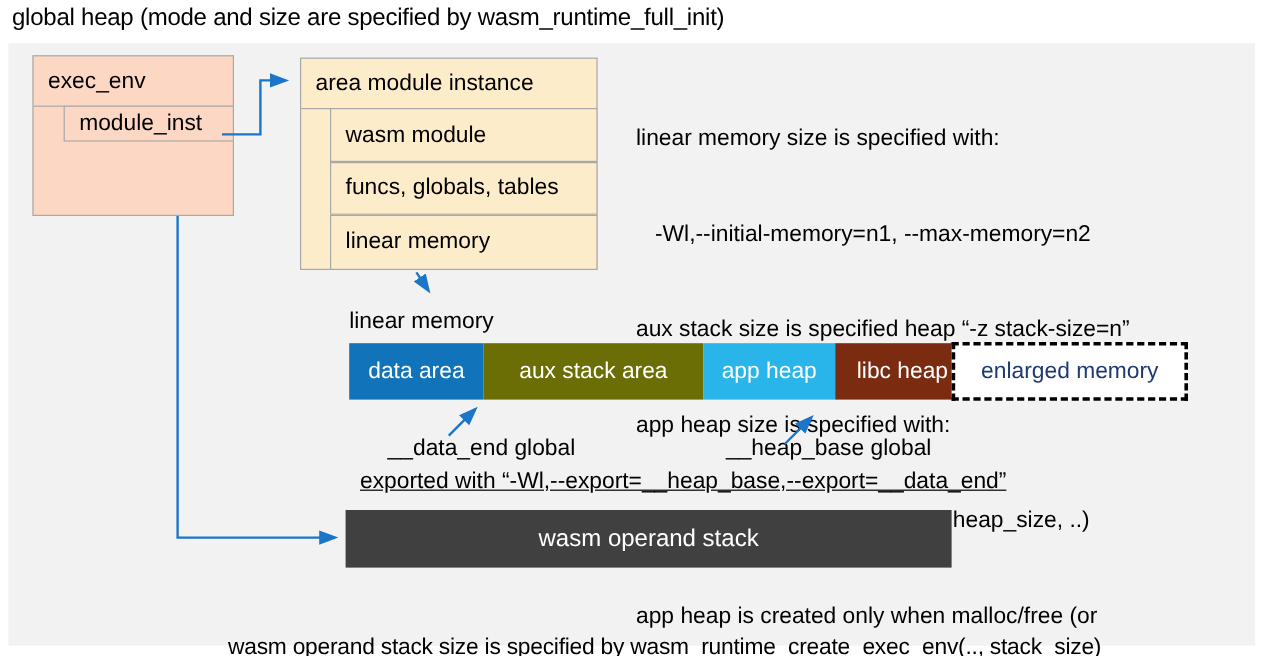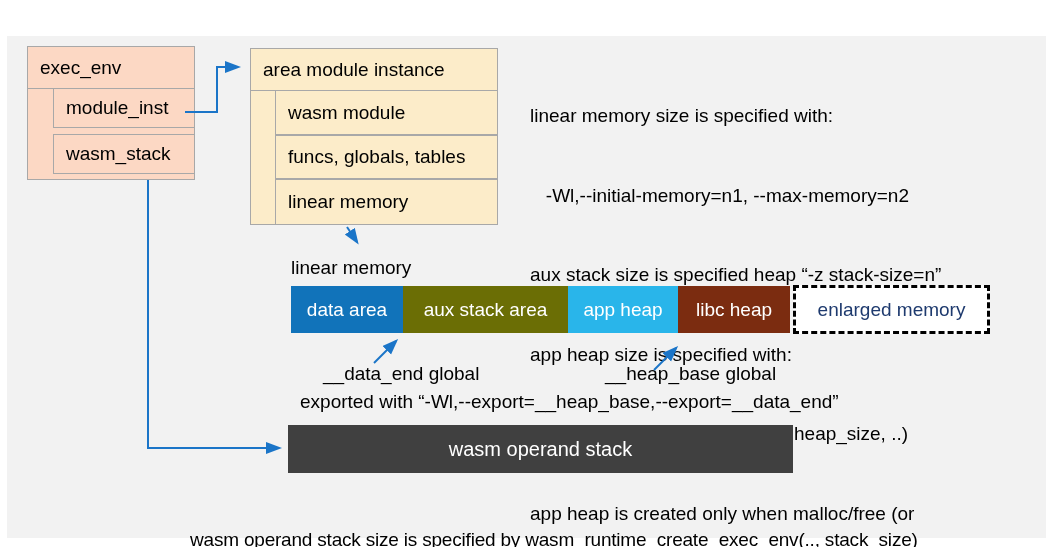--- a/index.html
+++ b/index.html
@@ -10,69 +10,69 @@
   .title { position:absolute; left:10px; top:4px; font-size:20px; font-weight:500; letter-spacing:-0.2px; }
   .panel { position:absolute; left:7px; top:36px; width:1039px; height:502px; background:#f2f2f2; }
 
   .box { position:absolute; box-sizing:border-box; border:1px solid #a8a8a8; font-size:19px; }
   .hdr { position:absolute; left:0; top:0; right:0; height:42px; display:flex; align-items:center;
          padding-left:12px; border-bottom:1px solid #a8a8a8; box-sizing:border-box; }
   .sub-row { position:absolute; box-sizing:border-box; border:1px solid #a8a8a8;
              display:flex; align-items:center; padding-left:12px; font-size:19px; }
 
   .exec-outer { left:20px; top:10px; width:168px; height:134px; background:#fcd8c4; }
-  .exec-row { background:#fcd8c4; left:46px; width:142px; height:40px; }
+  .exec-row { background:#fcd8c4; left:46px; width:142px; height:30px; }
   .exec-row.r0 { top:52px; }
   .exec-row.r1 { top:98px; }
 
   .inst-outer { left:243px; top:12px; width:248px; height:177px; background:#fcecc9; }
   .inst-row { background:#fcecc9; left:268px; width:223px; height:45px; }
   .inst-row.r0 { top:54px; }
   .inst-row.r1 { top:99px; height:44px; }
   .inst-row.r2 { top:143px; height:46px; }
 
   .notes { position:absolute; left:523px; top:14px; font-size:19px; line-height:26.5px; white-space:pre; }
 
   .lm-label { position:absolute; left:284px; top:221px; font-size:19px; }
 
   .membar { position:absolute; left:284px; top:250px; height:47px; display:flex; }
   .seg { display:flex; align-items:center; justify-content:center; color:#ffffff; font-size:19px; white-space:nowrap; }
   .seg.s0 { width:112px; background:#1173ba; }
-  .seg.s1 { width:165px; background:#6b6e05; }
+  .seg.s1 { width:183px; background:#6b6e05; }
   .seg.s2 { width:110px; background:#29b5ea; }
   .seg.s3 { width:112px; background:#7b2c10; }
   .enlarged { position:absolute; left:786px; top:249px; width:197px; height:49px; box-sizing:border-box;
               background:#ffffff; border:3px dashed #000; display:flex; align-items:center; justify-content:center;
               color:#1e3a6e; font-size:19px; }
 
   .ann { position:absolute; font-size:19px; white-space:pre; }
   .ann.data-end  { left:316px; top:327px; }
   .ann.heap-base { left:598px; top:327px; }
-  .ann.exported  { left:293px; top:355px; }
+  .ann.exported  { left:293px; top:355px;text-decoration:underline; }
 
   .opstack { position:absolute; left:281px; top:389px; width:505px; height:48px; background:#404040;
              display:flex; align-items:center; justify-content:center; color:#ffffff; font-size:20px; }
 
   .footer { position:absolute; left:183px; top:446px; font-size:19px; line-height:23px; white-space:pre; letter-spacing:-0.2px; }
 
   svg.overlay { position:absolute; left:0; top:0; width:1039px; height:502px; pointer-events:none; }
 </style>
 </head>
 <body>
 
 <div class="canvas">
 
+  <div class="title">global heap (mode and size are specified by wasm_runtime_full_init)</div>
 
   <div class="panel">
 
     <div class="box exec-outer">
       <div class="hdr">exec_env</div>
     </div>
     <div class="sub-row exec-row r0">module_inst</div>
-    <div class="sub-row exec-row r1">wasm_stack</div>
 
     <div class="box inst-outer">
       <div class="hdr">area module instance</div>
     </div>
     <div class="sub-row inst-row r0">wasm module</div>
     <div class="sub-row inst-row r1">funcs, globals, tables</div>
     <div class="sub-row inst-row r2">linear memory</div>
 
     <div class="notes">
       <div>linear memory size is specified with:</div>

